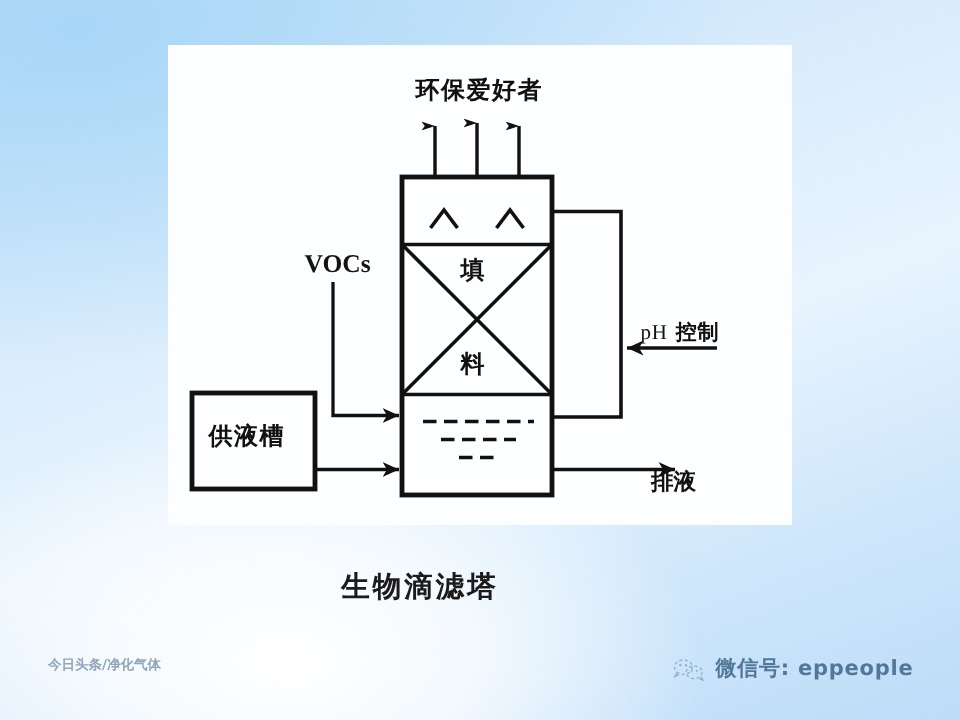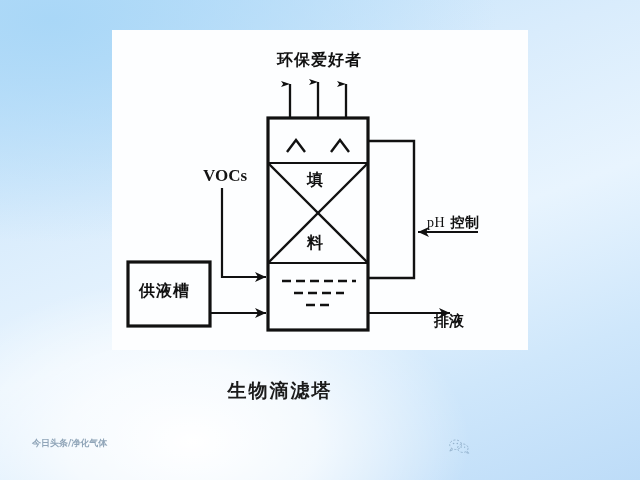--- a/index.html
+++ b/index.html
@@ -233,15 +233,16 @@
     <svg id="wechat-icon" viewBox="0 0 26 20" xmlns="http://www.w3.org/2000/svg">
       <ellipse cx="9" cy="8.5" rx="7" ry="5.6" fill="none" stroke="#5b7f9e" stroke-width="1.1" stroke-dasharray="2.4 2"></ellipse>
       <circle cx="6.6" cy="7" r="0.95" fill="#5b7f9e"></circle>
       <circle cx="11" cy="7" r="0.95" fill="#5b7f9e"></circle>
       <path d="M4 12.8 L2.2 16 L5.6 14.4" fill="none" stroke="#5b7f9e" stroke-width="1.1"></path>
       <ellipse cx="17.5" cy="12.6" rx="6.2" ry="5" fill="none" stroke="#5b7f9e" stroke-width="1.1" stroke-dasharray="2.4 2"></ellipse>
       <circle cx="15.5" cy="11.4" r="0.8" fill="#5b7f9e"></circle>
       <circle cx="19.6" cy="11.4" r="0.8" fill="#5b7f9e"></circle>
       <path d="M22.6 16.2 L24.4 18.6 L21.6 17.8" fill="none" stroke="#5b7f9e" stroke-width="1.1"></path>
     </svg>
+    <span class="wm-text cjk">微信号: eppeople</span>
   </div>
 
 </div>
 
 </body></html>

